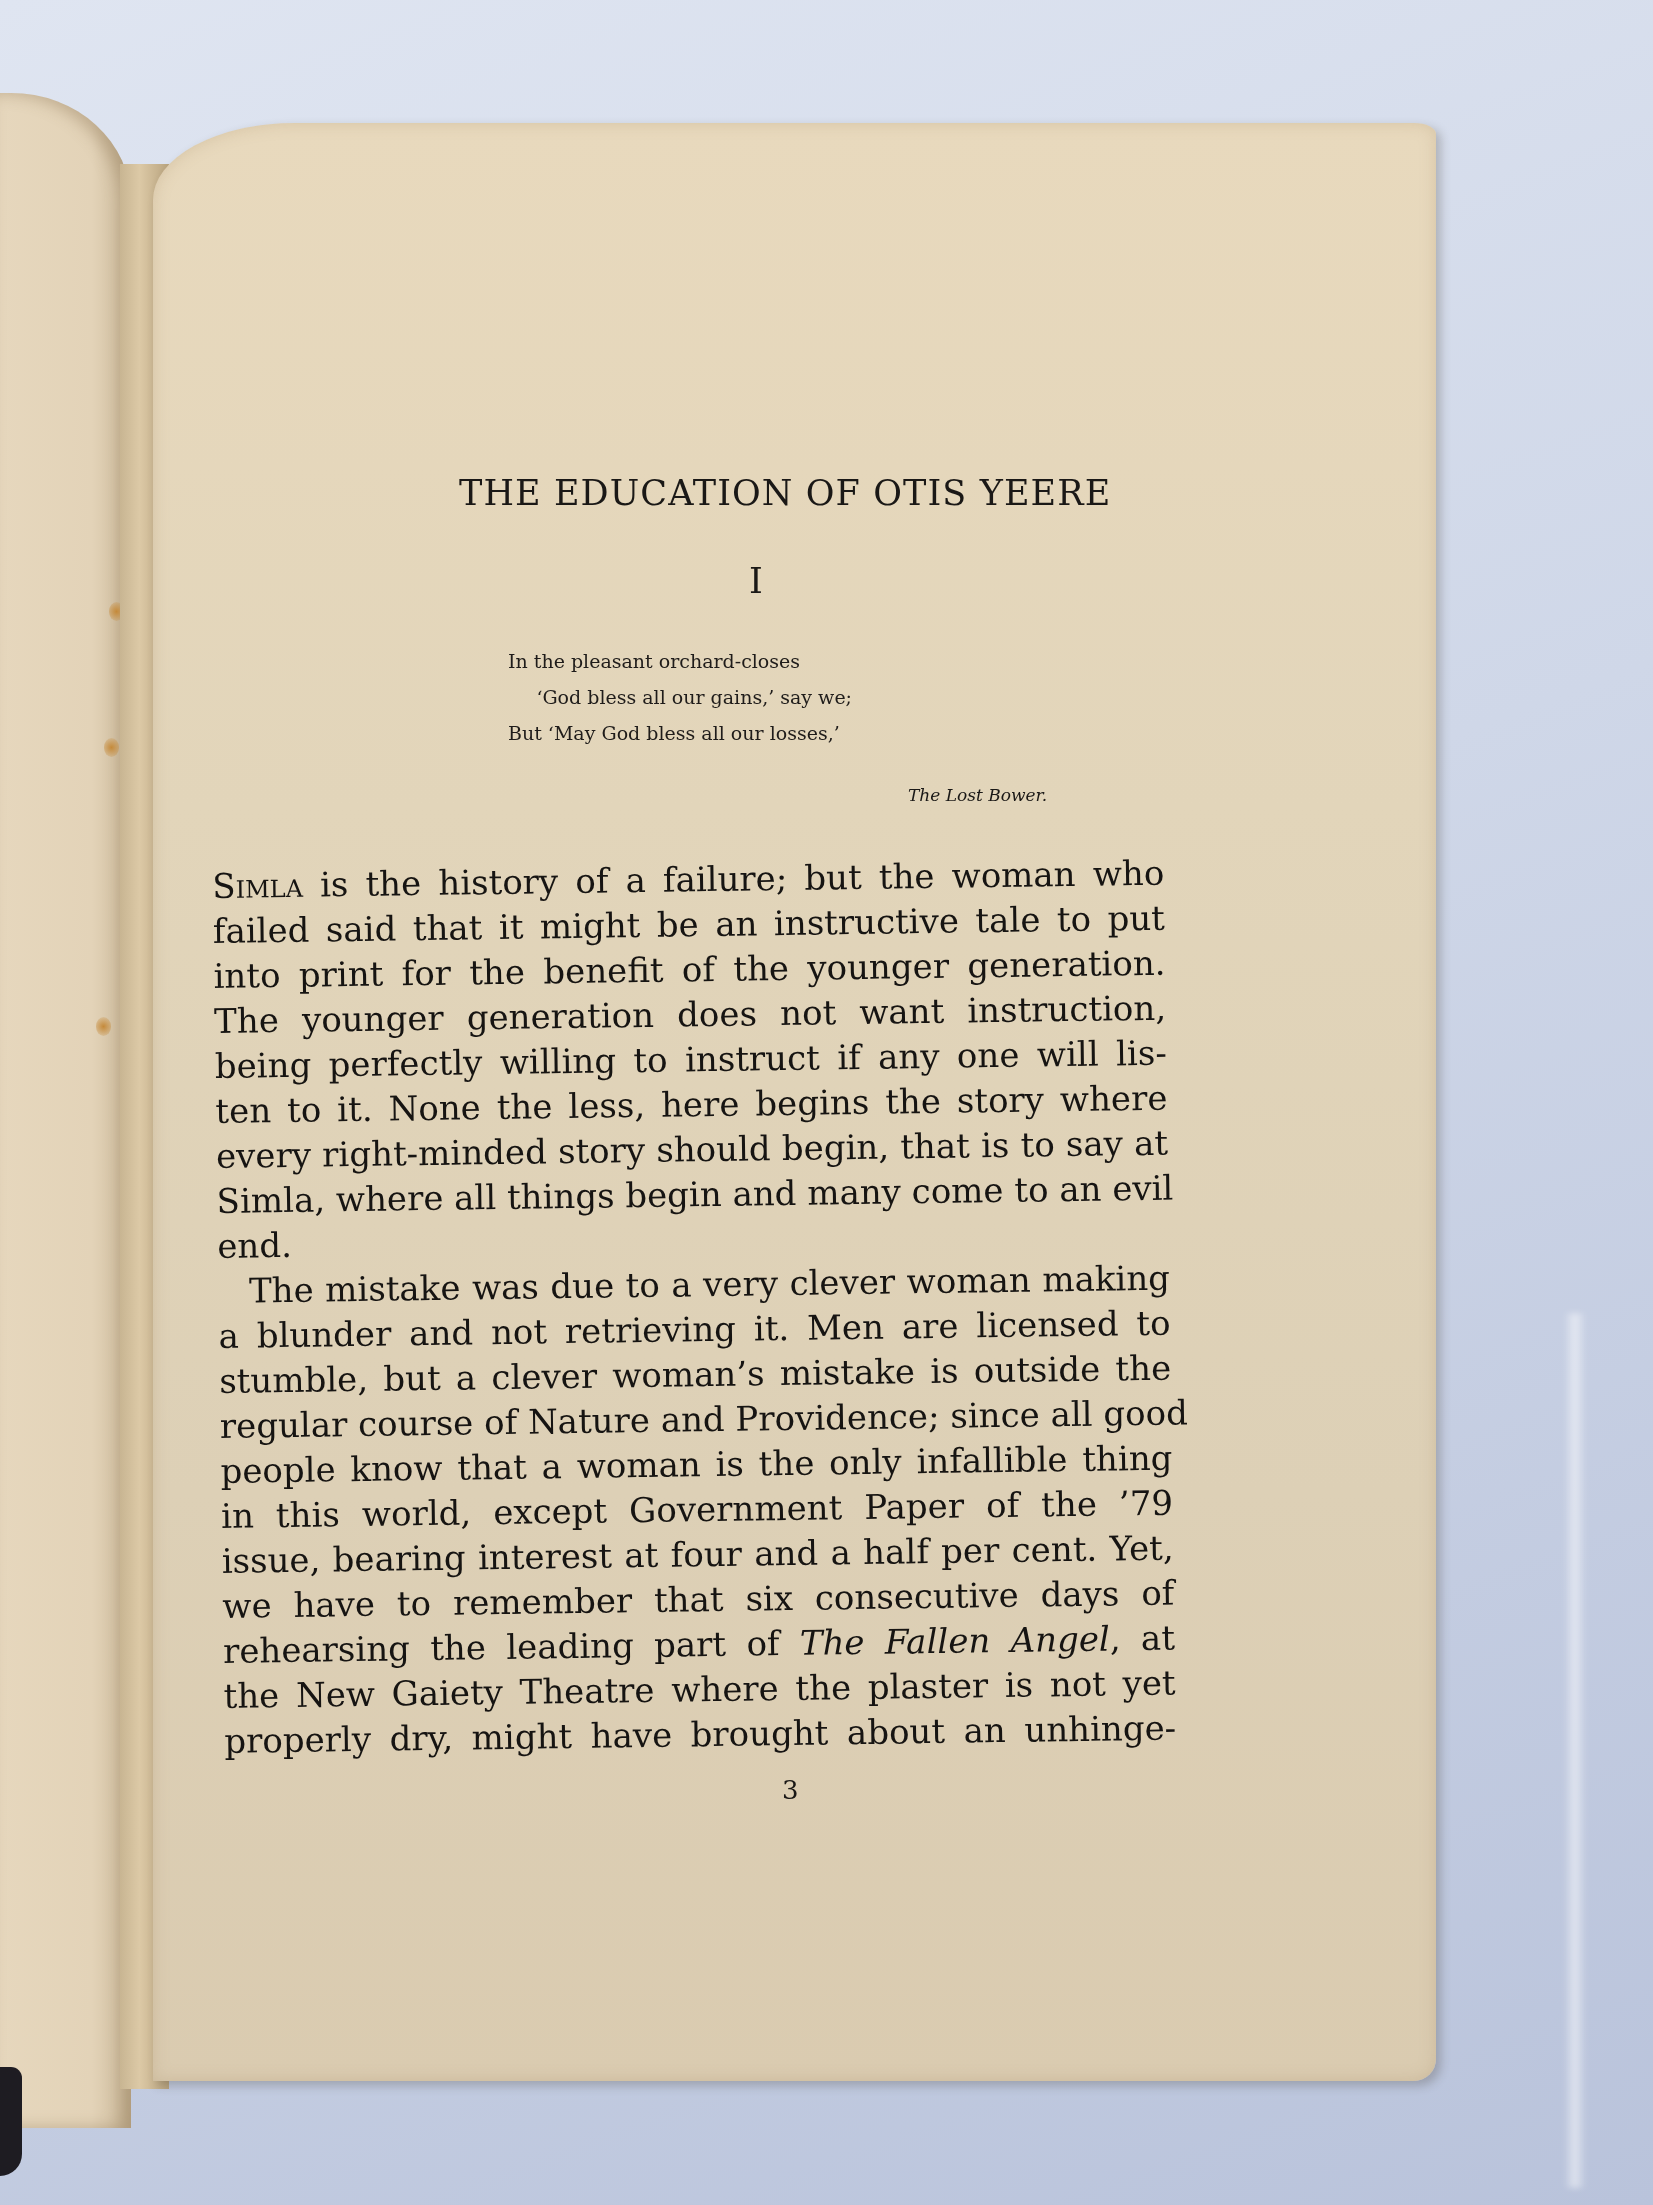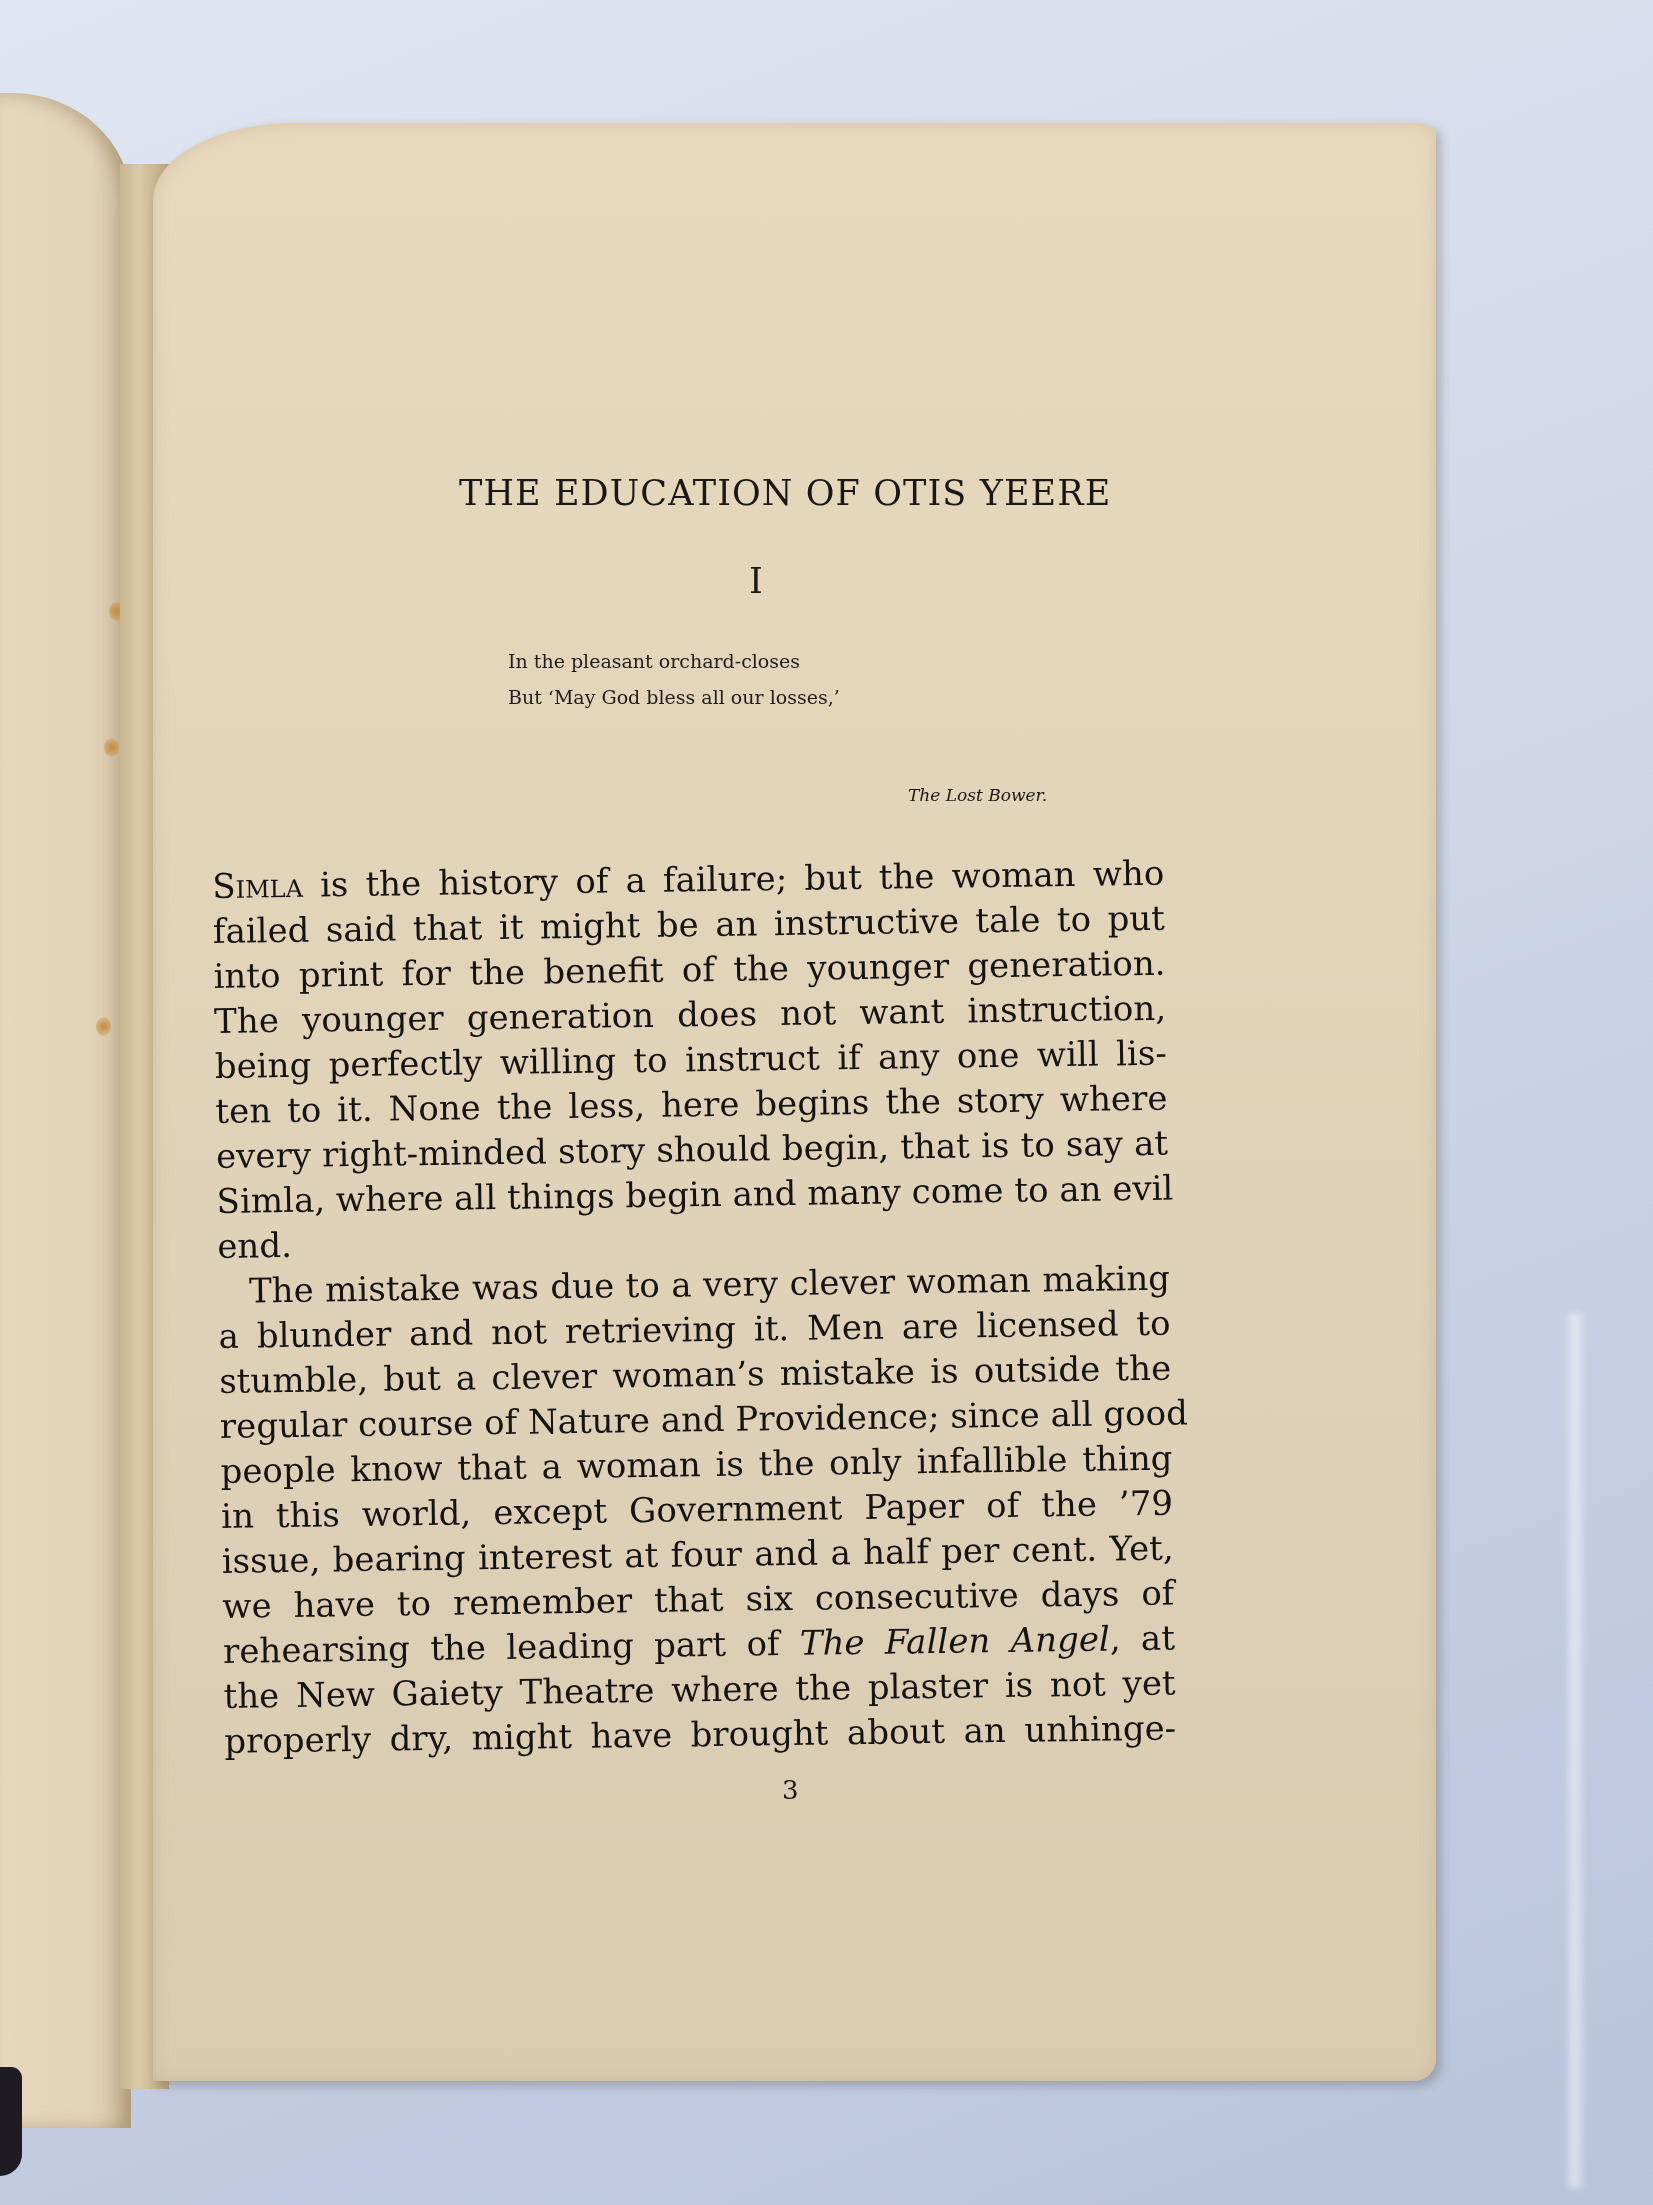--- a/index.html
+++ b/index.html
@@ -170,20 +170,21 @@
 
 <div class="page">
   <div class="page-inner">
 
     <div class="story-title">THE EDUCATION OF OTIS YEERE</div>
 
     <div class="section-num">I</div>
 
     <div class="epigraph">
       <div>In the pleasant orchard-closes</div>
+      <div class="indent">‘God bless all our gains,’ say we;</div>
       <div>But ‘May God bless all our losses,’</div>
     </div>
     <div class="epigraph-source">The Lost Bower.</div>
 
     <div class="body-text">
       <p>
         <span class="line"><span class="smallcaps">Simla</span><span> is the history of a failure; but the woman who</span></span>
         <span class="line">failed said that it might be an instructive tale to put</span>
         <span class="line">into print for the benefit of the younger generation.</span>
         <span class="line">The younger generation does not want instruction,</span>

